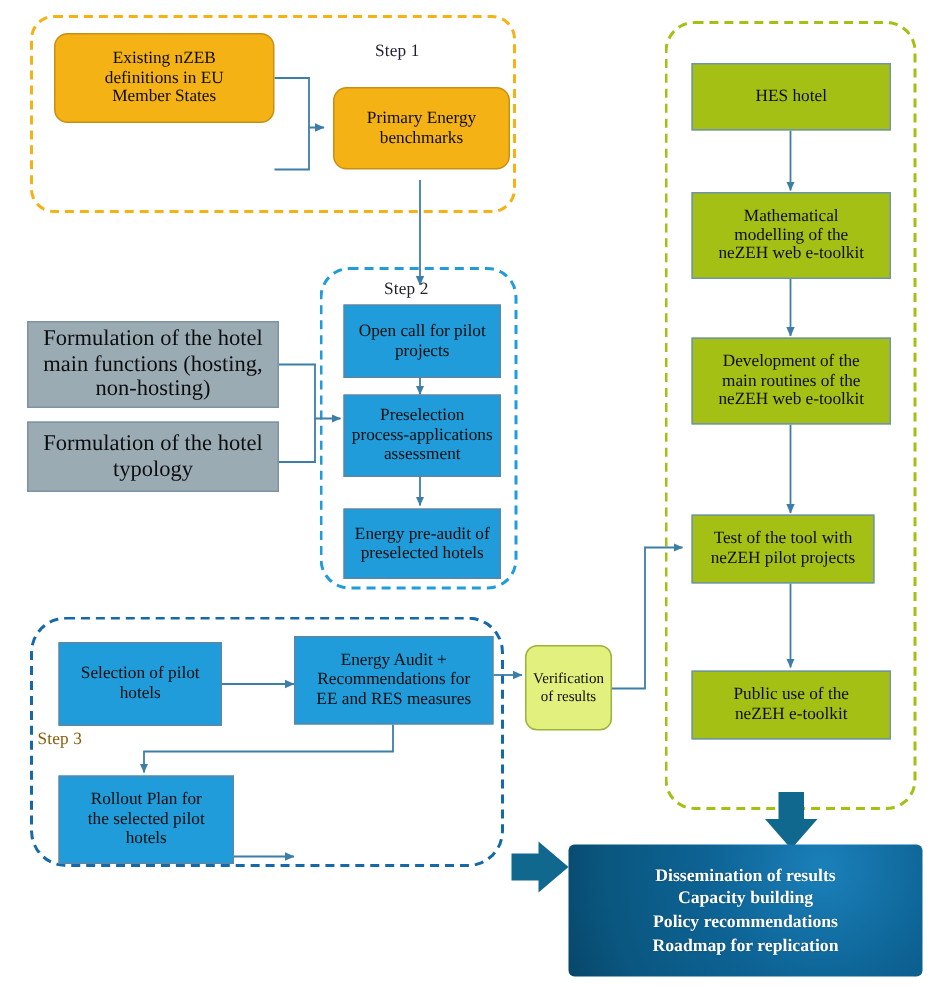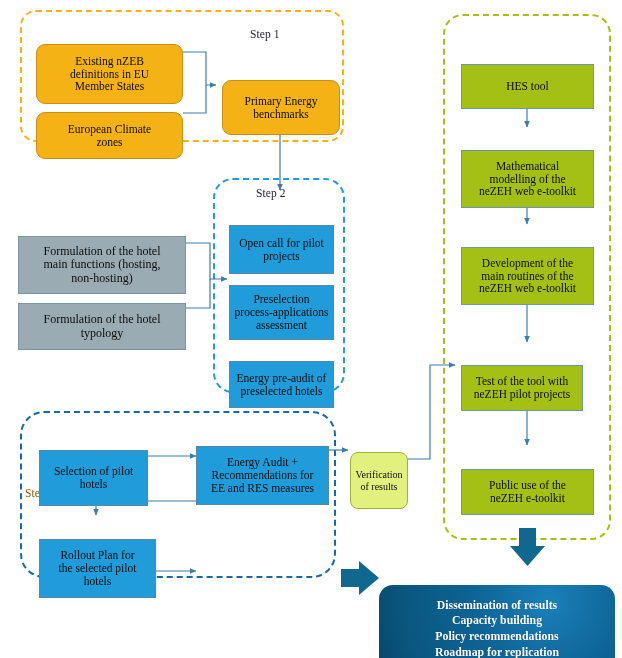--- a/index.html
+++ b/index.html
@@ -29,52 +29,51 @@
     position: absolute;
     box-sizing: border-box;
     display: flex;
     align-items: center;
     justify-content: center;
     text-align: center;
     color: #0d0d0d;
     line-height: 1.12;
     padding: 2px 0;
     white-space: pre-line;
-    margin-top: 22px;
   }
   .n-orange {
     background: #f5b214;
     border: 1px solid #c98f14;
     border-radius: 9px;
     font-size: 11.5px;
   }
   .n-gray {
     background: #9aabb4;
     border: 1px solid #7d94a2;
-    font-size: 12px;
+    font-size: 15px;
   }
   .n-blue {
     background: #1f9cd9;
     border: 1px solid #5a87a8;
     font-size: 11.5px;
   }
   .n-green {
     background: #a4c014;
     border: 1px solid #6f94ad;
     font-size: 11.5px;
   }
   .n-ltgreen {
     background: #e2f07e;
     border: 1px solid #9bb43a;
     border-radius: 8px;
     font-size: 10px;
   }
   .n-navy {
     background: radial-gradient(circle at 72% 18%, #1b80ba 0%, #0d6394 42%, #0a5780 78%, #08466a 100%);
-    border-radius: 14px;
+    border-radius: 4px;
     color: #ffffff;
     font-size: 11.8px;
     font-weight: bold;
     line-height: 1.32;
     text-shadow: 0 0 1px rgba(0,0,0,0.35);
   }
   .step-label {
     position: absolute;
     font-size: 11.5px;
     color: #1f1f2e;
@@ -164,22 +163,20 @@
       <path d="M341,569 L359,569 L359,561 L379,578 L359,595 L359,587 L341,587 Z"></path>
     </g>
   </svg>
 
   <div class="step-label" style="left:250px; top:28px;">Step 1</div>
 
   <div class="node n-orange" style="left:36px; top:22px; width:147px; height:60px;">Existing nZEB
 definitions in EU
 Member States</div>
 
-  <div class="node n-orange" style="left:36px; top:90px; width:147px; height:47px;">European Climate
-zones</div>
 
   <div class="node n-orange" style="left:222px; top:58px; width:118px; height:55px;">Primary Energy
 benchmarks</div>
 
   <div class="step-label" style="left:256px; top:187px;">Step 2</div>
 
   <div class="node n-gray" style="left:18px; top:214px; width:168px; height:58px;">Formulation of the hotel
 main functions (hosting,
 non-hosting)</div>
 
@@ -206,21 +203,21 @@
 EE and RES measures</div>
 
   <div class="node n-blue" style="left:39px; top:517px; width:117px; height:59px;">Rollout Plan for
 the selected pilot
 hotels</div>
 
 
   <div class="node n-ltgreen" style="left:350px; top:430px; width:58px; height:57px;">Verification
 of results</div>
 
-  <div class="node n-green" style="left:461px; top:42px; width:133px; height:45px;">HES tool</div>
+  <div class="node n-green" style="left:461px; top:42px; width:133px; height:45px;">HES hotel</div>
 
   <div class="node n-green" style="left:461px; top:128px; width:133px; height:58px;">Mathematical
 modelling of the
 neZEH web e-toolkit</div>
 
   <div class="node n-green" style="left:461px; top:225px; width:133px; height:58px;">Development of the
 main routines of the
 neZEH web e-toolkit</div>
 
   <div class="node n-green" style="left:461px; top:343px; width:122px; height:46px;">Test of the tool with

